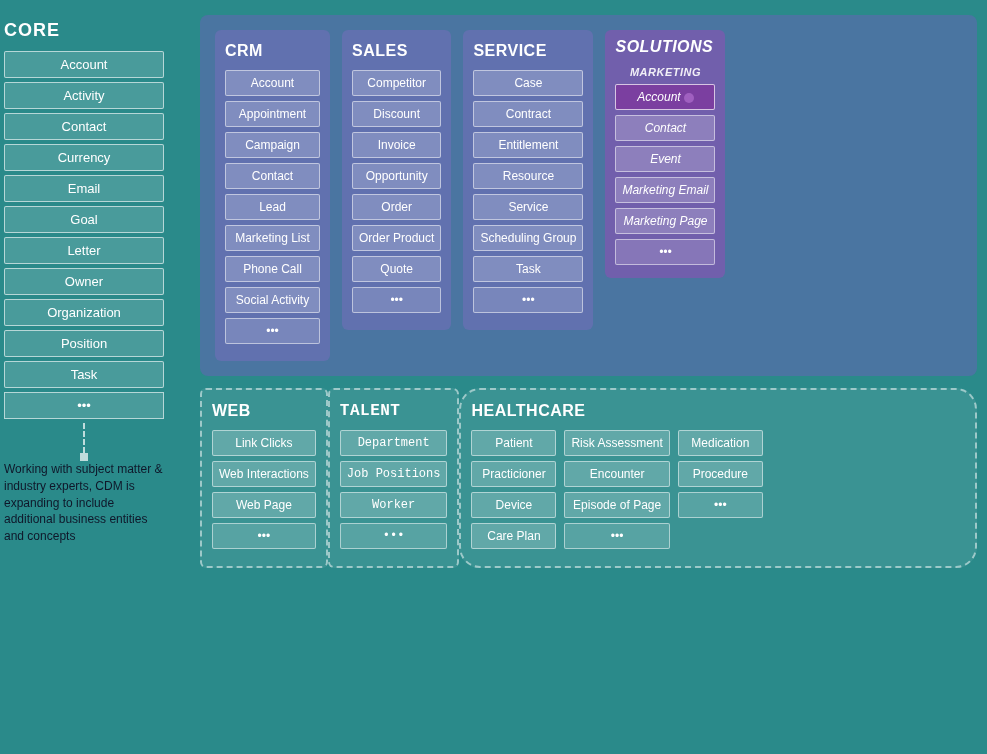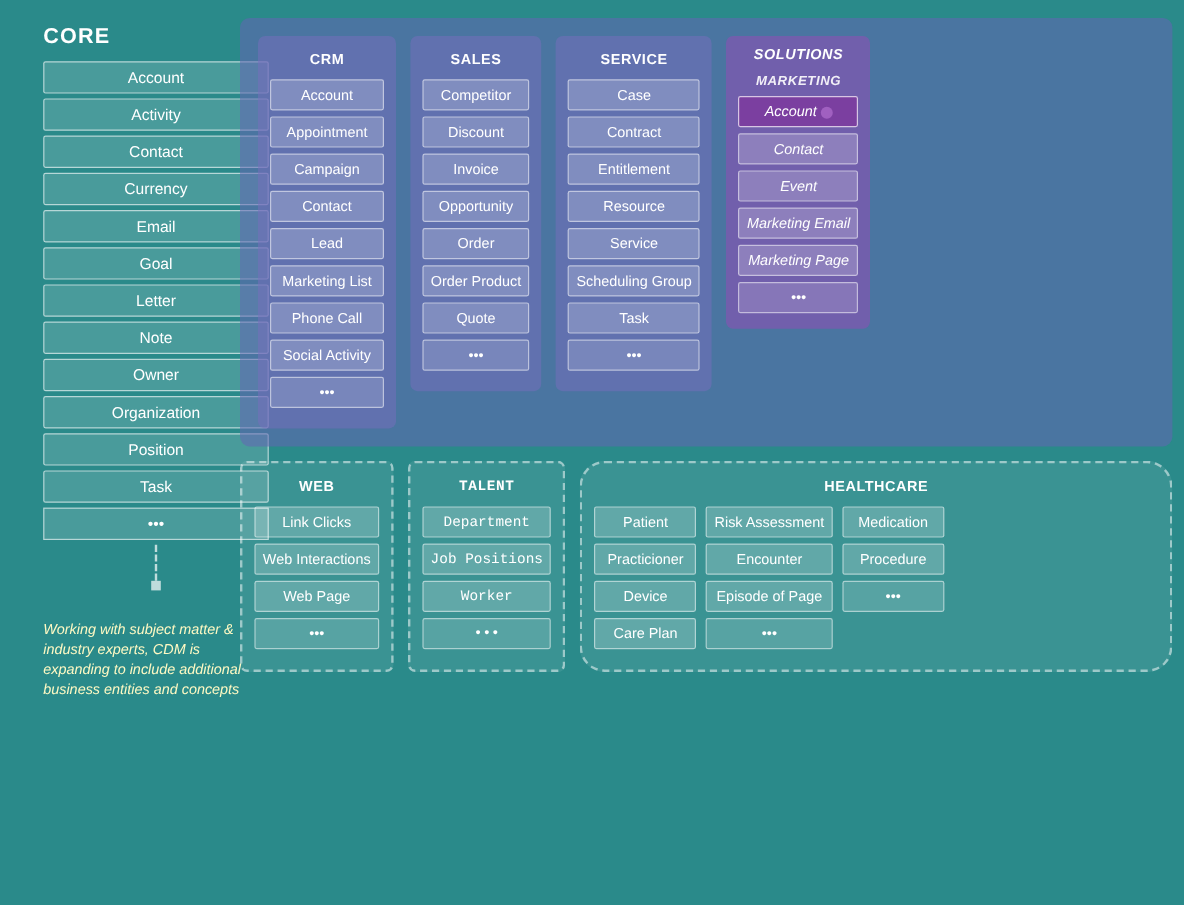--- a/index.html
+++ b/index.html
@@ -8,23 +8,23 @@
       height: 754px;
       background: #2a8a8a;
       font-family: Arial, sans-serif;
       overflow: hidden;
       position: relative;
     }
 
     
     .core-section {
       position: absolute;
-      left: 36px;
+      left: 4px;
       top: 20px;
-      width: 188px;
+      width: 160px;
     }
     .core-title {
       color: white;
       font-weight: bold;
       font-size: 18px;
       letter-spacing: 1px;
       margin-bottom: 10px;
     }
     .core-item {
       background: rgba(255,255,255,0.15);
@@ -50,25 +50,24 @@
       display: flex;
       flex-direction: column;
       align-items: center;
       margin-top: 4px;
     }
     .dashed-line-v {
       border-left: 2px dashed rgba(255,255,255,0.7);
       height: 30px;
     }
     .core-desc {
-      color: #fef9c3;
+      color: #0f172a;
       font-size: 12px;
       line-height: 1.4;
-      margin-top: 24px;
-      font-style: italic;
+      margin-top: 0;
     }
 
     
     .main-area {
       position: absolute;
       left: 200px;
       top: 15px;
       right: 10px;
       bottom: 10px;
     }
@@ -80,41 +79,39 @@
       padding: 15px;
       margin-bottom: 12px;
       display: flex;
       gap: 12px;
       align-items: flex-start;
     }
 
     
     .bottom-row {
       display: flex;
-      gap: 12px;
     }
 
     
     .module-panel {
       background: rgba(120, 110, 190, 0.5);
       border-radius: 6px;
       padding: 12px 10px;
       min-width: 110px;
     }
     .module-panel.dashed {
       background: rgba(255,255,255,0.08);
       border: 2px dashed rgba(255,255,255,0.5);
     }
     .module-title {
       color: white;
       font-weight: bold;
-      font-size: 12px;
+      font-size: 16px;
       letter-spacing: 0.5px;
       margin-bottom: 10px;
-      text-align: center;
     }
     .module-item {
       background: rgba(255,255,255,0.2);
       border: 1px solid rgba(255,255,255,0.5);
       color: white;
       text-align: center;
       padding: 5px 6px;
       margin-bottom: 5px;
       font-size: 12px;
       cursor: pointer;
@@ -189,21 +186,20 @@
 <div class="core-section">
   <div class="core-title">CORE</div>
   <div id="core-items-container">
       <div class="core-item">Account</div>
       <div class="core-item">Activity</div>
       <div class="core-item">Contact</div>
       <div class="core-item">Currency</div>
       <div class="core-item">Email</div>
       <div class="core-item">Goal</div>
       <div class="core-item">Letter</div>
-      <div class="core-item">Note</div>
       <div class="core-item">Owner</div>
       <div class="core-item">Organization</div>
       <div class="core-item">Position</div>
       <div class="core-item">Task</div>
     </div>
   <div class="core-dots">•••</div>
   <div class="core-arrow-area">
     <div class="dashed-line-v"></div>
     <div style="width:8px;height:8px;background:rgba(255,255,255,0.7);border-radius:50;"></div>
   </div>

